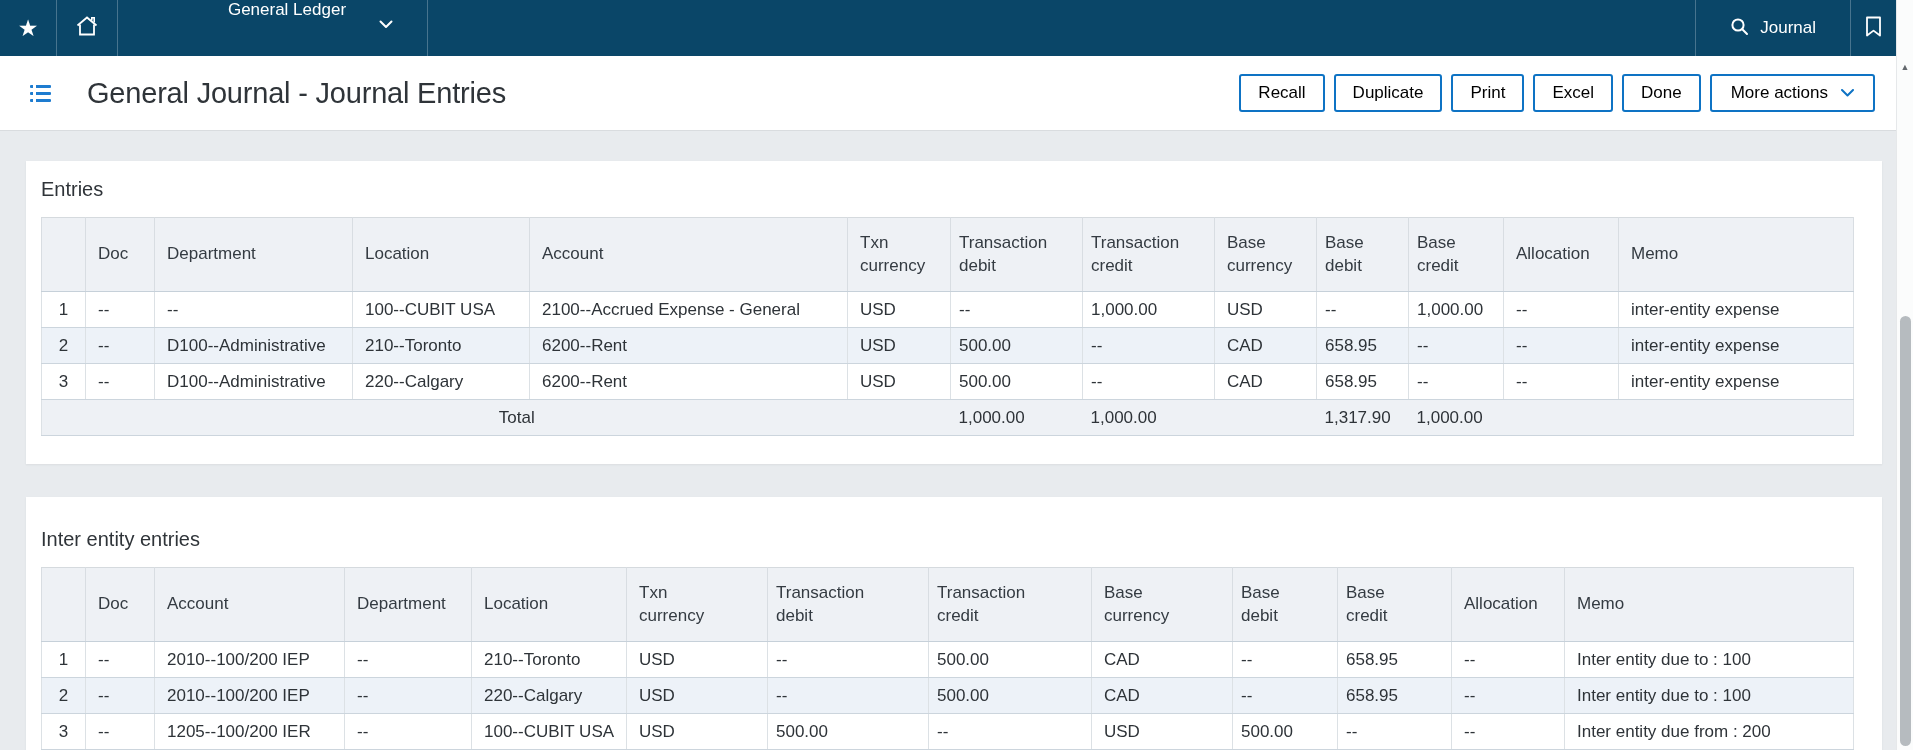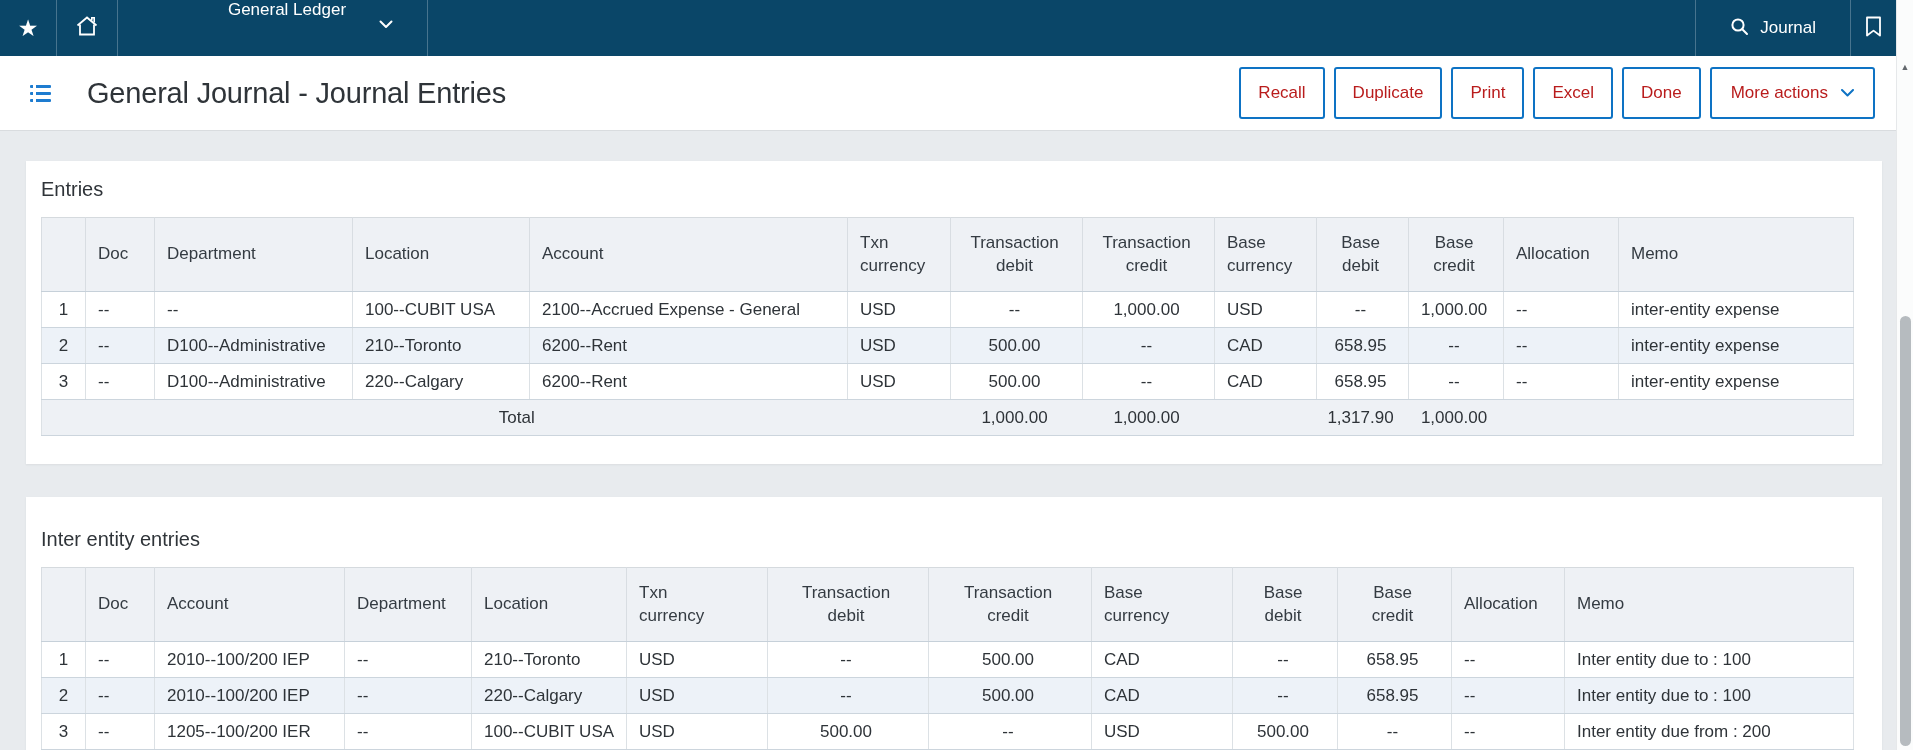--- a/index.html
+++ b/index.html
@@ -34,22 +34,22 @@
   }
   .list-icon { width:21px; cursor:pointer; }
   .list-icon i {
     display:block; height:3px; width:21px; margin:0 0 4px 0; border-radius:1px;
     background:linear-gradient(to right,#1e7cd0 0 3px,rgba(0,0,0,0) 3px 6px,#1e7cd0 6px 100%);
   }
   .list-icon i:last-child { margin-bottom:0; }
   .page-title { font-size:29px; font-weight:400; color:#2f3439; margin-left:36px; letter-spacing:-.2px; }
   .actions { margin-left:auto; margin-right:21px; display:flex; gap:9px; }
   .btn {
-    height:52px; padding:0 17px; font-size:17px; font-family:inherit;
-    color:#b91c1c; background:#fff; border:2px solid #0e73c4; border-radius:3px;
+    height:38px; padding:0 17px; font-size:17px; font-family:inherit;
+    color:#000000; background:#fff; border:2px solid #0e73c4; border-radius:3px;
     display:inline-flex; align-items:center; cursor:pointer; white-space:nowrap;
   }
   .btn-more { gap:13px; padding:0 19px; }
   
   .page { position:absolute; top:131px; left:0; width:1896px; height:619px; background:#e8ebee; overflow:hidden; }
   .card { position:absolute; left:26px; width:1856px; background:#fff; border-radius:0; box-shadow:0 1px 2px rgba(40,50,60,.07); }
   .card-entries { top:30px; height:303px; }
   .card-ie { top:366px; height:560px; }
   .card h2 { font-size:20px; font-weight:400; color:#2f3439; padding:17px 0 16px 15px; }
   .card-ie h2 { padding-top:31px; }
@@ -66,21 +66,21 @@
     height:36px; padding:0 12px; background:#fff;
     border-right:1px solid #dce1e5; border-bottom:1px solid #ccd5dd;
     white-space:nowrap; overflow:hidden;
   }
   td:first-child { border-left:1px solid #dce1e5; }
   tr.alt td { background:#edf2f8; }
   tr.total td { background:#eef1f5; border-right:0; }
   tr.total td:last-child { border-right:1px solid #dce1e5; }
   tr.total td:first-child { border-left:1px solid #dce1e5; }
   tr.total td.tlabel { padding-left:53px;text-align:center; }
-  .r { text-align:center;padding-left:8px; }
+  .r { text-align:left;padding-left:8px; }
   .c { text-align:center; }
   
   .scrollbar {
     position:absolute; top:0; right:0; width:17px; height:750px;
     background:#fbfcfc; border-left:1px solid #e6e8ea;
   }
   .sb-arrow { position:absolute; top:58px; left:0; width:16px; height:18px;
     font-size:9px; color:#63686d; text-align:center; line-height:18px; cursor:pointer; }
   .sb-thumb { position:absolute; top:316px; left:3px; width:11px; height:430px;
     background:#b6bbbf; border-radius:6px; cursor:pointer; }

